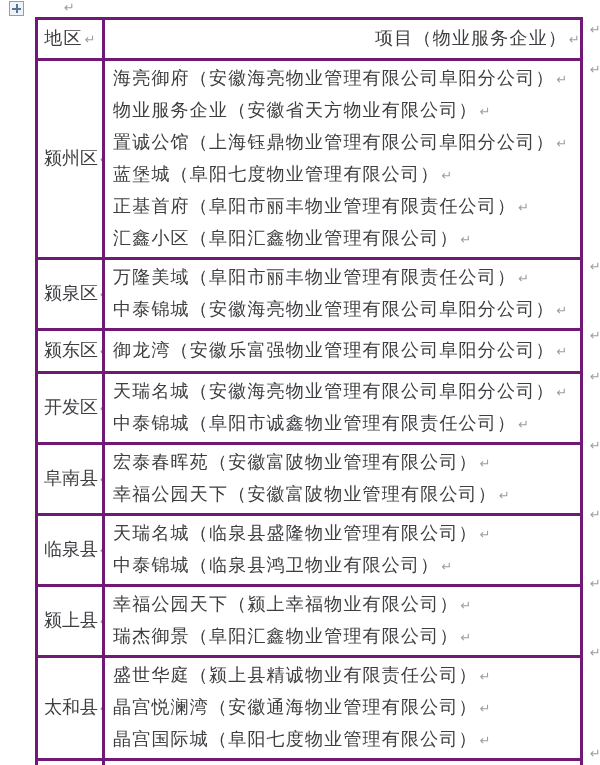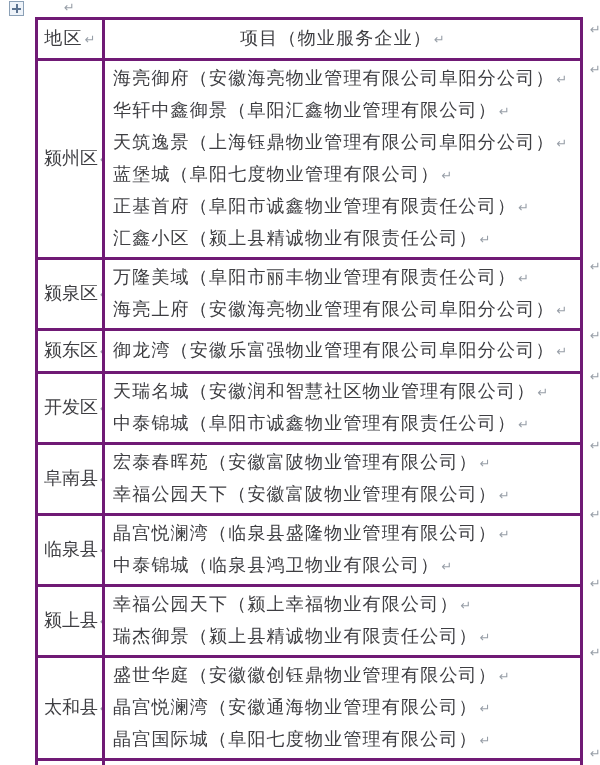--- a/index.html
+++ b/index.html
@@ -55,21 +55,21 @@
   .doc-table th, .doc-table td {
     border: 3px solid #701a75;
     box-sizing: border-box;
   }
   .doc-table th {
     font-weight: normal;
     font-size: 18px;
     letter-spacing: 1.2px;
     line-height: 31px;
     padding: 3px 0;
-    text-align: center;
+    text-align: right;
   }
   th.region-head { text-align: center; }
   td.region-cell {
     font-size: 18px;
     line-height: 31px;
     padding: 0 0 0 6px;
     vertical-align: middle;
     text-align: left;
     white-space: nowrap;
     overflow: hidden;
@@ -105,72 +105,72 @@
       <tr>
         <th class="region-head"><span>地区</span><span class="pilcrow">↵</span></th>
         <th><span>项目（物业服务企业）</span><span class="pilcrow">↵</span></th>
       </tr>
     </thead>
     <tbody id="table-body">
         <tr>
           <td class="region-cell"><span>颍州区</span><span class="pilcrow">↵</span></td>
           <td class="projects-cell">
             <div class="project-line"><span>海亮御府（安徽海亮物业管理有限公司阜阳分公司）</span><span class="pilcrow">↵</span></div>
-            <div class="project-line"><span>华轩中鑫御景（阜阳汇鑫物业管理有限公司）</span><span class="pilcrow">↵</span></div>
-            <div class="project-line"><span>天筑逸景（上海钰鼎物业管理有限公司阜阳分公司）</span><span class="pilcrow">↵</span></div>
+            <div class="project-line"><span>物业服务企业（安徽省天方物业有限公司）</span><span class="pilcrow">↵</span></div>
+            <div class="project-line"><span>置诚公馆（上海钰鼎物业管理有限公司阜阳分公司）</span><span class="pilcrow">↵</span></div>
             <div class="project-line"><span>蓝堡城（阜阳七度物业管理有限公司）</span><span class="pilcrow">↵</span></div>
-            <div class="project-line"><span>正基首府（阜阳市诚鑫物业管理有限责任公司）</span><span class="pilcrow">↵</span></div>
-            <div class="project-line"><span>汇鑫小区（颍上县精诚物业有限责任公司）</span><span class="pilcrow">↵</span></div>
+            <div class="project-line"><span>正基首府（阜阳市丽丰物业管理有限责任公司）</span><span class="pilcrow">↵</span></div>
+            <div class="project-line"><span>汇鑫小区（阜阳汇鑫物业管理有限公司）</span><span class="pilcrow">↵</span></div>
           </td>
         </tr>
         <tr>
           <td class="region-cell"><span>颍泉区</span><span class="pilcrow">↵</span></td>
           <td class="projects-cell">
             <div class="project-line"><span>万隆美域（阜阳市丽丰物业管理有限责任公司）</span><span class="pilcrow">↵</span></div>
-            <div class="project-line"><span>海亮上府（安徽海亮物业管理有限公司阜阳分公司）</span><span class="pilcrow">↵</span></div>
+            <div class="project-line"><span>中泰锦城（安徽海亮物业管理有限公司阜阳分公司）</span><span class="pilcrow">↵</span></div>
           </td>
         </tr>
         <tr>
           <td class="region-cell"><span>颍东区</span><span class="pilcrow">↵</span></td>
           <td class="projects-cell single">
             <div class="project-line"><span>御龙湾（安徽乐富强物业管理有限公司阜阳分公司）</span><span class="pilcrow">↵</span></div>
           </td>
         </tr>
         <tr>
           <td class="region-cell"><span>开发区</span><span class="pilcrow">↵</span></td>
           <td class="projects-cell">
-            <div class="project-line"><span>天瑞名城（安徽润和智慧社区物业管理有限公司）</span><span class="pilcrow">↵</span></div>
+            <div class="project-line"><span>天瑞名城（安徽海亮物业管理有限公司阜阳分公司）</span><span class="pilcrow">↵</span></div>
             <div class="project-line"><span>中泰锦城（阜阳市诚鑫物业管理有限责任公司）</span><span class="pilcrow">↵</span></div>
           </td>
         </tr>
         <tr>
           <td class="region-cell"><span>阜南县</span><span class="pilcrow">↵</span></td>
           <td class="projects-cell">
             <div class="project-line"><span>宏泰春晖苑（安徽富陂物业管理有限公司）</span><span class="pilcrow">↵</span></div>
             <div class="project-line"><span>幸福公园天下（安徽富陂物业管理有限公司）</span><span class="pilcrow">↵</span></div>
           </td>
         </tr>
         <tr>
           <td class="region-cell"><span>临泉县</span><span class="pilcrow">↵</span></td>
           <td class="projects-cell">
-            <div class="project-line"><span>晶宫悦澜湾（临泉县盛隆物业管理有限公司）</span><span class="pilcrow">↵</span></div>
+            <div class="project-line"><span>天瑞名城（临泉县盛隆物业管理有限公司）</span><span class="pilcrow">↵</span></div>
             <div class="project-line"><span>中泰锦城（临泉县鸿卫物业有限公司）</span><span class="pilcrow">↵</span></div>
           </td>
         </tr>
         <tr>
           <td class="region-cell"><span>颍上县</span><span class="pilcrow">↵</span></td>
           <td class="projects-cell">
             <div class="project-line"><span>幸福公园天下（颍上幸福物业有限公司）</span><span class="pilcrow">↵</span></div>
-            <div class="project-line"><span>瑞杰御景（颍上县精诚物业有限责任公司）</span><span class="pilcrow">↵</span></div>
+            <div class="project-line"><span>瑞杰御景（阜阳汇鑫物业管理有限公司）</span><span class="pilcrow">↵</span></div>
           </td>
         </tr>
         <tr>
           <td class="region-cell"><span>太和县</span><span class="pilcrow">↵</span></td>
           <td class="projects-cell">
-            <div class="project-line"><span>盛世华庭（安徽徽创钰鼎物业管理有限公司）</span><span class="pilcrow">↵</span></div>
+            <div class="project-line"><span>盛世华庭（颍上县精诚物业有限责任公司）</span><span class="pilcrow">↵</span></div>
             <div class="project-line"><span>晶宫悦澜湾（安徽通海物业管理有限公司）</span><span class="pilcrow">↵</span></div>
             <div class="project-line"><span>晶宫国际城（阜阳七度物业管理有限公司）</span><span class="pilcrow">↵</span></div>
           </td>
         </tr>
         <tr>
           <td class="region-cell"><span>界首市</span><span class="pilcrow">↵</span></td>
           <td class="projects-cell single">
             <div class="project-line"><span>蓝色雅典（深圳历思联行物业管理有限公司界首分公司）</span></div>
           </td>
         </tr>

